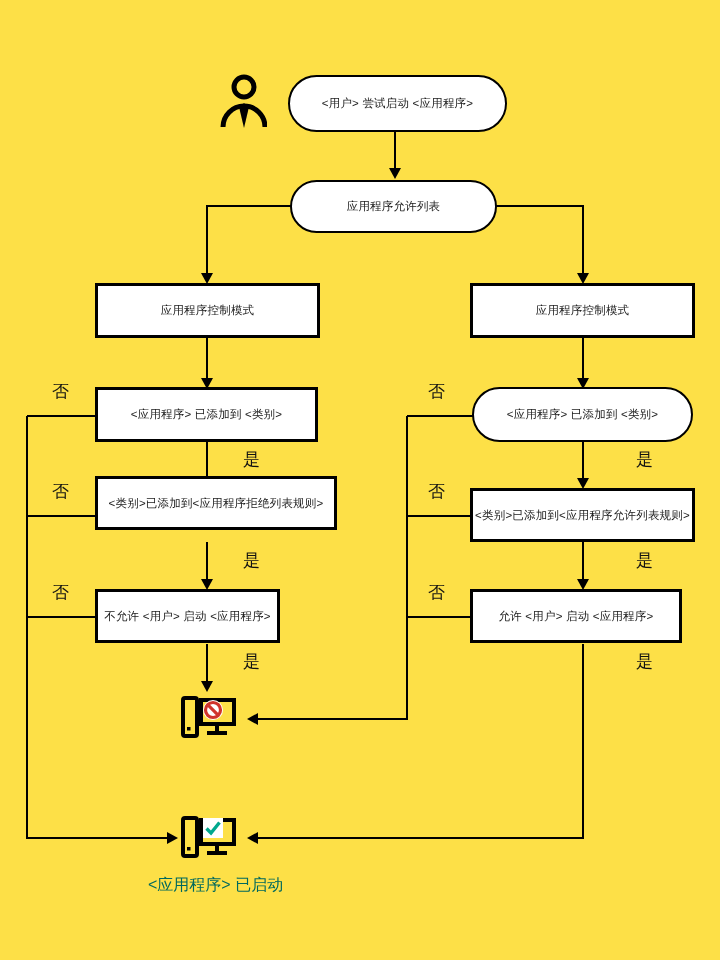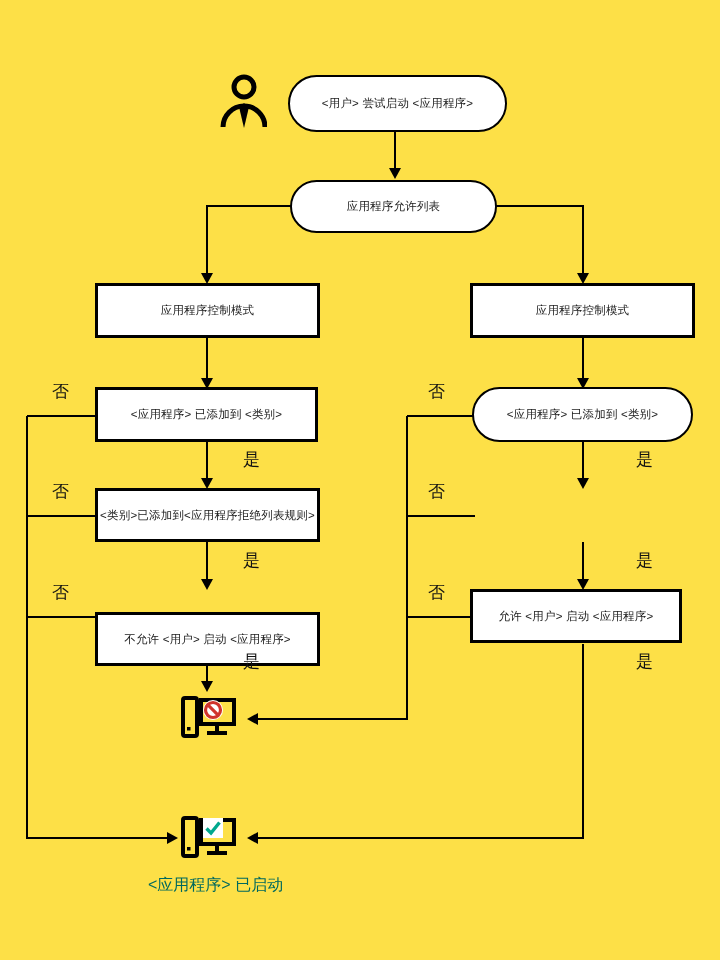--- a/index.html
+++ b/index.html
@@ -73,24 +73,25 @@
   <div class="node stadium" style="left:290px;top:180px;width:207px;height:53px">应用程序允许列表</div>
 
   <div class="node" style="left:95px;top:283px;width:225px;height:55px">应用程序控制模式</div>
 
   <div class="node" style="left:470px;top:283px;width:225px;height:55px">应用程序控制模式</div>
 
   <div class="node" style="left:95px;top:387px;width:223px;height:55px">&lt;应用程序&gt; 已添加到 &lt;类别&gt;</div>
 
   <div class="node stadium" style="left:472px;top:387px;width:221px;height:55px">&lt;应用程序&gt; 已添加到 &lt;类别&gt;</div>
 
-  <div class="node" style="left:95px;top:488px;width:225px;height:54px">&lt;类别&gt;已添加到&lt;应用程序拒绝列表规则&gt;</div>
+  <div class="node" style="left:95px;top:476px;width:242px;height:54px">&lt;类别&gt;已添加到&lt;应用程序拒绝列表规则&gt;</div>
 
+  <div class="node" style="left:470px;top:488px;width:225px;height:54px">&lt;类别&gt;已添加到&lt;应用程序允许列表规则&gt;</div>
 
-  <div class="node" style="left:95px;top:612px;width:225px;height:54px">不允许 &lt;用户&gt; 启动 &lt;应用程序&gt;</div>
+  <div class="node" style="left:95px;top:589px;width:185px;height:54px">不允许 &lt;用户&gt; 启动 &lt;应用程序&gt;</div>
 
   <div class="node" style="left:470px;top:589px;width:212px;height:54px">允许 &lt;用户&gt; 启动 &lt;应用程序&gt;</div>
 
   <span class="yn" style="left:52px;top:383px">否</span>
   <span class="yn" style="left:52px;top:483px">否</span>
   <span class="yn" style="left:52px;top:584px">否</span>
   <span class="yn" style="left:428px;top:383px">否</span>
   <span class="yn" style="left:428px;top:483px">否</span>
   <span class="yn" style="left:428px;top:584px">否</span>
   <span class="yn" style="left:243px;top:451px">是</span>

